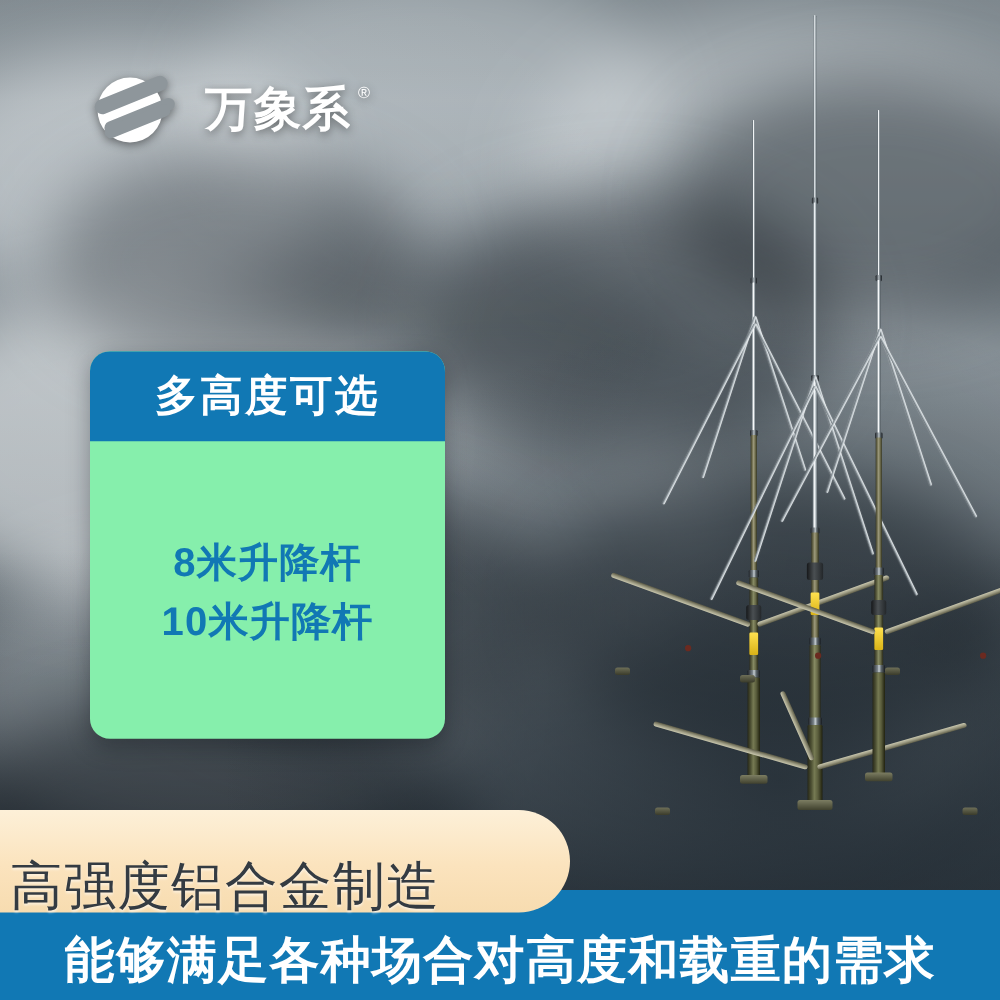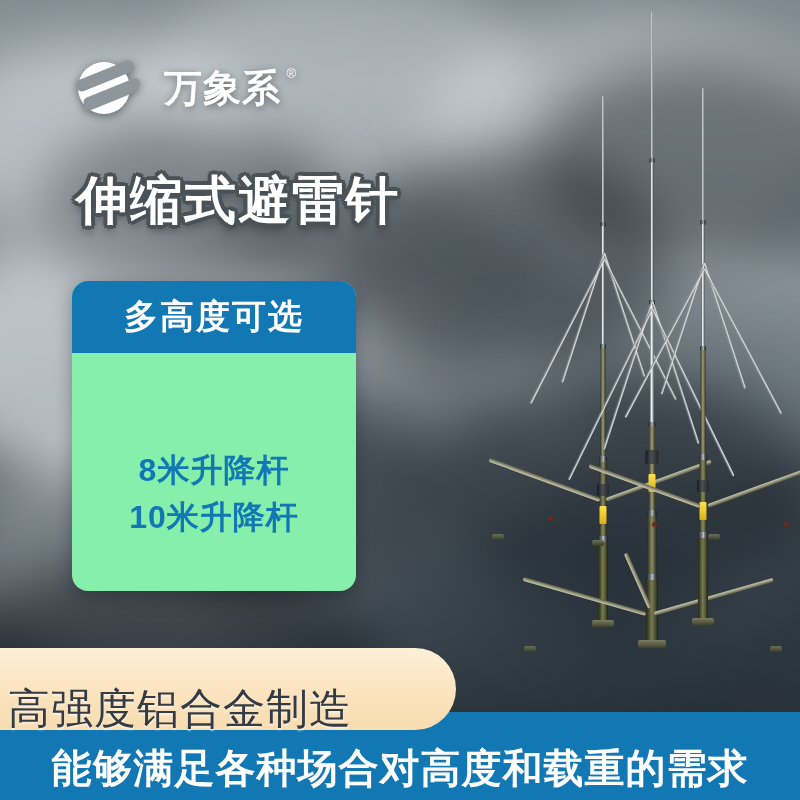--- a/index.html
+++ b/index.html
@@ -192,21 +192,21 @@
     background:#1178b4;
     display:flex; align-items:center; justify-content:center;
   }
   .card-head span{
     font-size:34px; font-weight:700; color:#fff; letter-spacing:2px;
   }
   .card-body{
     height:238px;
     display:flex; flex-direction:column;
     align-items:center; justify-content:center;
-    gap:2px; padding-top:4px;margin-top:20px;
+    gap:2px; padding-top:4px;
   }
   .card-body li{
     list-style:none;
     font-size:32px; font-weight:700; color:#1178b4;
     letter-spacing:1px; line-height:1.42;
   }
 
   
   .banner-cream{
     position:absolute; left:0; top:648px;
@@ -350,21 +350,20 @@
 
   <div class="logo">
     <div class="logo-mark">
       <div class="disc"></div>
       <div class="slash"></div>
       <div class="slash2"></div>
     </div>
     <div class="logo-text">万象系<span class="logo-reg">®</span></div>
   </div>
 
-  <div class="title">伸缩式避雷针</div>
 
   <div class="card">
     <div class="card-head">
       <span>多高度可选</span>
     </div>
     <ul class="card-body">
       <li>8米升降杆</li>
       <li>10米升降杆</li>
     </ul>
   </div>

